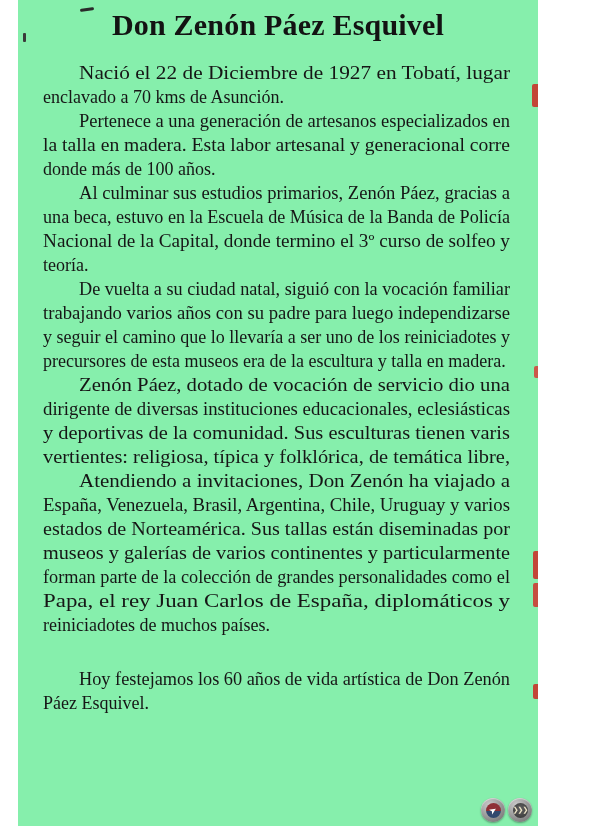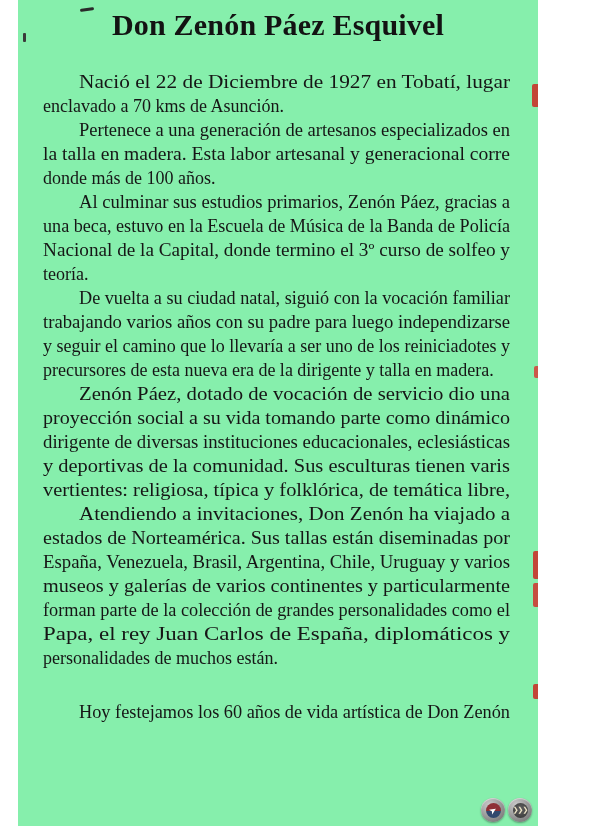--- a/index.html
+++ b/index.html
@@ -22,21 +22,21 @@
     width: 100%;
     text-align: center;
     font-size: 30px;
     font-weight: bold;
     color: #131313;
     letter-spacing: 0.2px;
   }
 
   .body-text {
     position: absolute;
-    top: 70px;
+    top: 61px;
     left: 25px;
     width: 467px;
     font-size: 18px;
     color: #161616;
   }
 
   .paragraph.spaced { margin-top: 30px; }
 
   .line {
     height: 24px;
@@ -131,40 +131,40 @@
       <div class="paragraph">
         <div class="line first"><span class="li" style="transform: scaleX(1.0338);">Al culminar sus estudios primarios, Zenón Páez, gracias a</span></div>
         <div class="line"><span class="li" style="transform: scaleX(1.0079);">una beca, estuvo en la Escuela de Música de la Banda de Policía</span></div>
         <div class="line"><span class="li" style="transform: scaleX(1.0675);">Nacional de la Capital, donde termino el 3º curso de solfeo y</span></div>
         <div class="line last"><span class="li">teoría.</span></div>
       </div>
       <div class="paragraph">
         <div class="line first"><span class="li" style="transform: scaleX(1.0109);">De vuelta a su ciudad natal, siguió con la vocación familiar</span></div>
         <div class="line"><span class="li" style="transform: scaleX(1.0382);">trabajando varios años con su padre para luego independizarse</span></div>
         <div class="line"><span class="li" style="transform: scaleX(1.0014);">y seguir el camino que lo llevaría a ser uno de los reiniciadotes y</span></div>
-        <div class="line last"><span class="li">precursores de esta nueva era de la dirigente y talla en madera.</span></div>
+        <div class="line last"><span class="li">precursores de esta museos era de la escultura y talla en madera.</span></div>
       </div>
       <div class="paragraph">
         <div class="line first"><span class="li" style="transform: scaleX(1.1513);">Zenón Páez, dotado de vocación de servicio dio una</span></div>
-        <div class="line"><span class="li" style="transform: scaleX(1.1149);">proyección social a su vida tomando parte como dinámico</span></div>
         <div class="line"><span class="li" style="transform: scaleX(1.0428);">dirigente de diversas instituciones educacionales, eclesiásticas</span></div>
         <div class="line"><span class="li" style="transform: scaleX(1.1351);">y deportivas de la comunidad. Sus esculturas tienen varis</span></div>
         <div class="line"><span class="li" style="transform: scaleX(1.1339);">vertientes: religiosa, típica y folklórica, de temática libre,</span></div>
       </div>
       <div class="paragraph">
         <div class="line first"><span class="li" style="transform: scaleX(1.1652);">Atendiendo a invitaciones, Don Zenón ha viajado a</span></div>
+        <div class="line"><span class="li" style="transform: scaleX(1.0419);">España, Venezuela, Brasil, Argentina, Chile, Uruguay y varios</span></div>
         <div class="line"><span class="li" style="transform: scaleX(1.1175);">estados de Norteamérica. Sus tallas están diseminadas por</span></div>
-        <div class="line"><span class="li" style="transform: scaleX(1.0419);">España, Venezuela, Brasil, Argentina, Chile, Uruguay y varios</span></div>
         <div class="line"><span class="li" style="transform: scaleX(1.1243);">museos y galerías de varios continentes y particularmente</span></div>
         <div class="line"><span class="li" style="transform: scaleX(1.0145);">forman parte de la colección de grandes personalidades como el</span></div>
         <div class="line"><span class="li" style="transform: scaleX(1.2728);">Papa, el rey Juan Carlos de España, diplomáticos y</span></div>
-        <div class="line last"><span class="li">personalidades de muchos están.</span></div>
+        <div class="line last"><span class="li">reiniciadotes de muchos países.</span></div>
       </div>
       <div class="paragraph spaced">
         <div class="line first"><span class="li" style="transform: scaleX(1.0167);">Hoy festejamos los 60 años de vida artística de Don Zenón</span></div>
+        <div class="line last"><span class="li">Páez Esquivel.</span></div>
       </div>
     </div>
 
   <div class="speck speck-1"></div>
   <div class="speck speck-2"></div>
 
   <div class="edge-mark m1"></div>
   <div class="edge-mark m2"></div>
   <div class="edge-mark m3"></div>
   <div class="edge-mark m4"></div>

